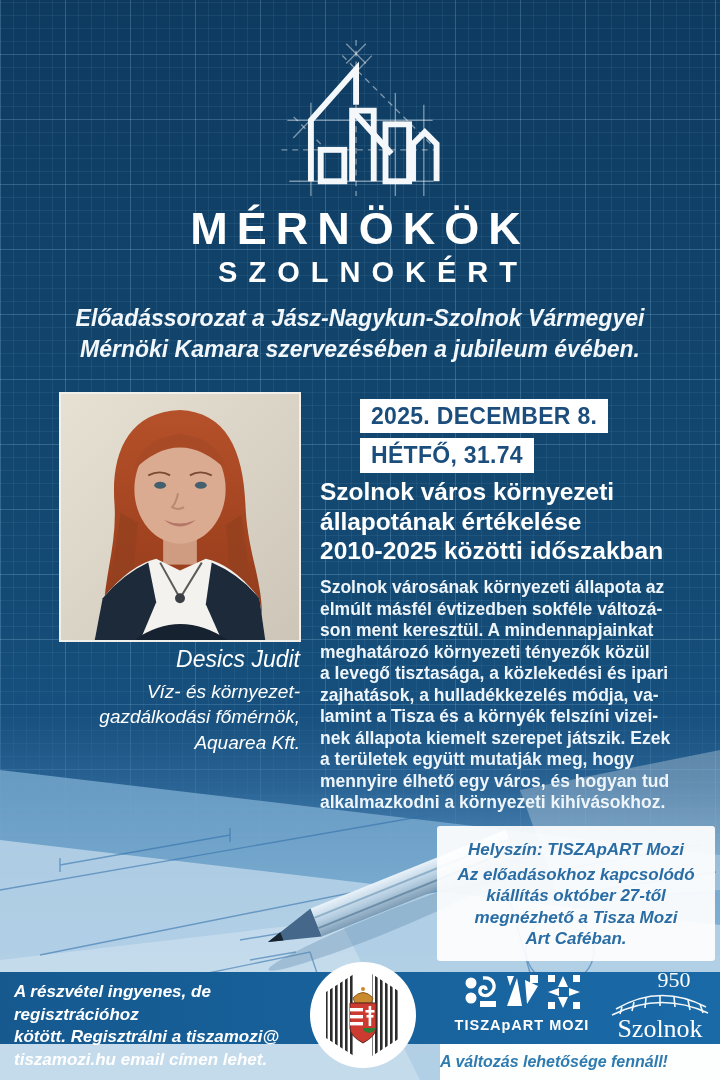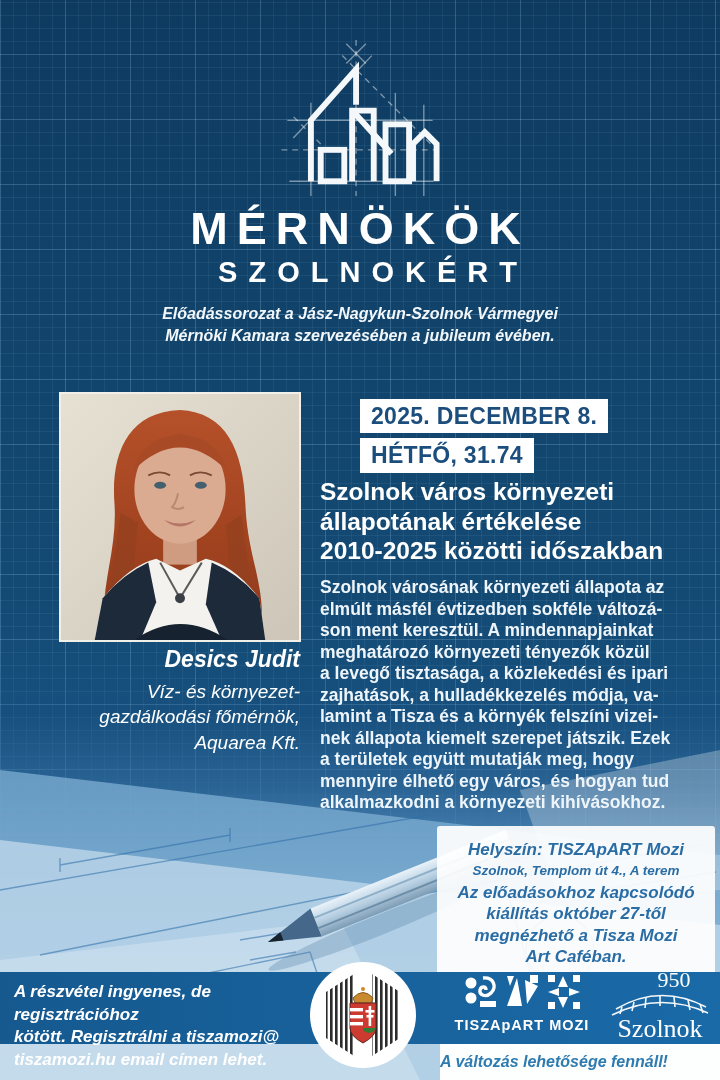--- a/index.html
+++ b/index.html
@@ -19,26 +19,26 @@
     -webkit-mask-image:linear-gradient(180deg,#000 72%,transparent 100%);
     mask-image:linear-gradient(180deg,#000 72%,transparent 100%);}
   .bg-art{position:absolute;left:0;top:640px;width:720px;height:440px;}
   
   .logo-building{position:absolute;left:280px;top:34px;width:160px;height:162px;}
   .title-1{position:absolute;left:0;top:203px;width:720px;text-align:center;color:#fff;
     font-size:45px;font-weight:800;letter-spacing:9px;}
   .title-2{position:absolute;left:13px;top:256px;width:720px;text-align:center;color:#fff;
     font-size:29px;font-weight:700;letter-spacing:11px;}
   .subtitle{position:absolute;left:0;top:303px;width:720px;text-align:center;color:#f2f7fb;
-    font-size:16px;font-style:italic;font-weight:700;line-height:1.35;}
+    font-size:23px;font-style:italic;font-weight:700;line-height:1.35;}
   
   .photo{position:absolute;left:59px;top:392px;width:242px;height:250px;
     border:2px solid rgba(245,245,240,.85);box-sizing:border-box;overflow:hidden;background:#d9d3c6;}
   .speaker{position:absolute;left:30px;top:646px;width:270px;text-align:right;color:#fff;}
-  .speaker-name{font-size:23px;font-weight:700;font-style:italic;margin-bottom:6px;text-align:right;}
+  .speaker-name{font-size:23px;font-weight:400;font-style:italic;margin-bottom:6px;text-align:right;}
   .speaker-role{font-size:19px;font-style:italic;line-height:1.34;}
   
   .badges{position:absolute;left:320px;top:399px;}
   .badge-row{line-height:0;margin-bottom:5px;}
   .badge{display:inline-block;background:#fff;color:#1c4e7d;font-weight:800;
     font-size:23px;line-height:1.1;padding:5px 11px 4px;letter-spacing:.3px;margin-left:40px;}
   .talk-title{position:absolute;left:320px;top:477px;width:395px;color:#fff;
     font-size:24.5px;font-weight:800;line-height:1.21;}
   .talk-desc{position:absolute;left:320px;top:577px;width:400px;color:#eef5fa;
     font-size:17.5px;font-weight:600;line-height:1.23;}
@@ -185,21 +185,20 @@
   <div class="badges">
     <div class="badge-row"><span class="badge">2025. DECEMBER 8.</span></div>
     <div class="badge-row"><span class="badge">HÉTFŐ, 31.74</span></div>
   </div>
 
   <div class="talk-title">Szolnok város környezeti<br>állapotának értékelése<br>2010-2025 közötti időszakban</div>
   <div class="talk-desc">Szolnok városának környezeti állapota az<br>elmúlt másfél évtizedben sokféle változá-<br>son ment keresztül. A mindennapjainkat<br>meghatározó környezeti tényezők közül<br>a levegő tisztasága, a közlekedési és ipari<br>zajhatások, a hulladékkezelés módja, va-<br>lamint a Tisza és a környék felszíni vizei-<br>nek állapota kiemelt szerepet játszik. Ezek<br>a területek együtt mutatják meg, hogy<br>mennyire élhető egy város, és hogyan tud<br>alkalmazkodni a környezeti kihívásokhoz.</div>
 
   <div class="venue">
     <div class="venue-title">Helyszín: TISZApART Mozi</div>
-    <div class="venue-address">Szolnok, Templom út 4., A terem</div>
     <div class="venue-exhibition">Az előadásokhoz kapcsolódó<br>kiállítás október 27-től<br>megnézhető a Tisza Mozi<br>Art Caféban.</div>
   </div>
 
   <div class="footer-band"></div>
 
   <div class="registration">A részvétel ingyenes, de regisztrációhoz<br>kötött. Regisztrálni a tiszamozi@<br>tiszamozi.hu email címen lehet.</div>
 
   <svg class="emblem" viewBox="0 0 106 106">
     <defs>
       <pattern id="bars" width="5" height="10" patternUnits="userSpaceOnUse">

